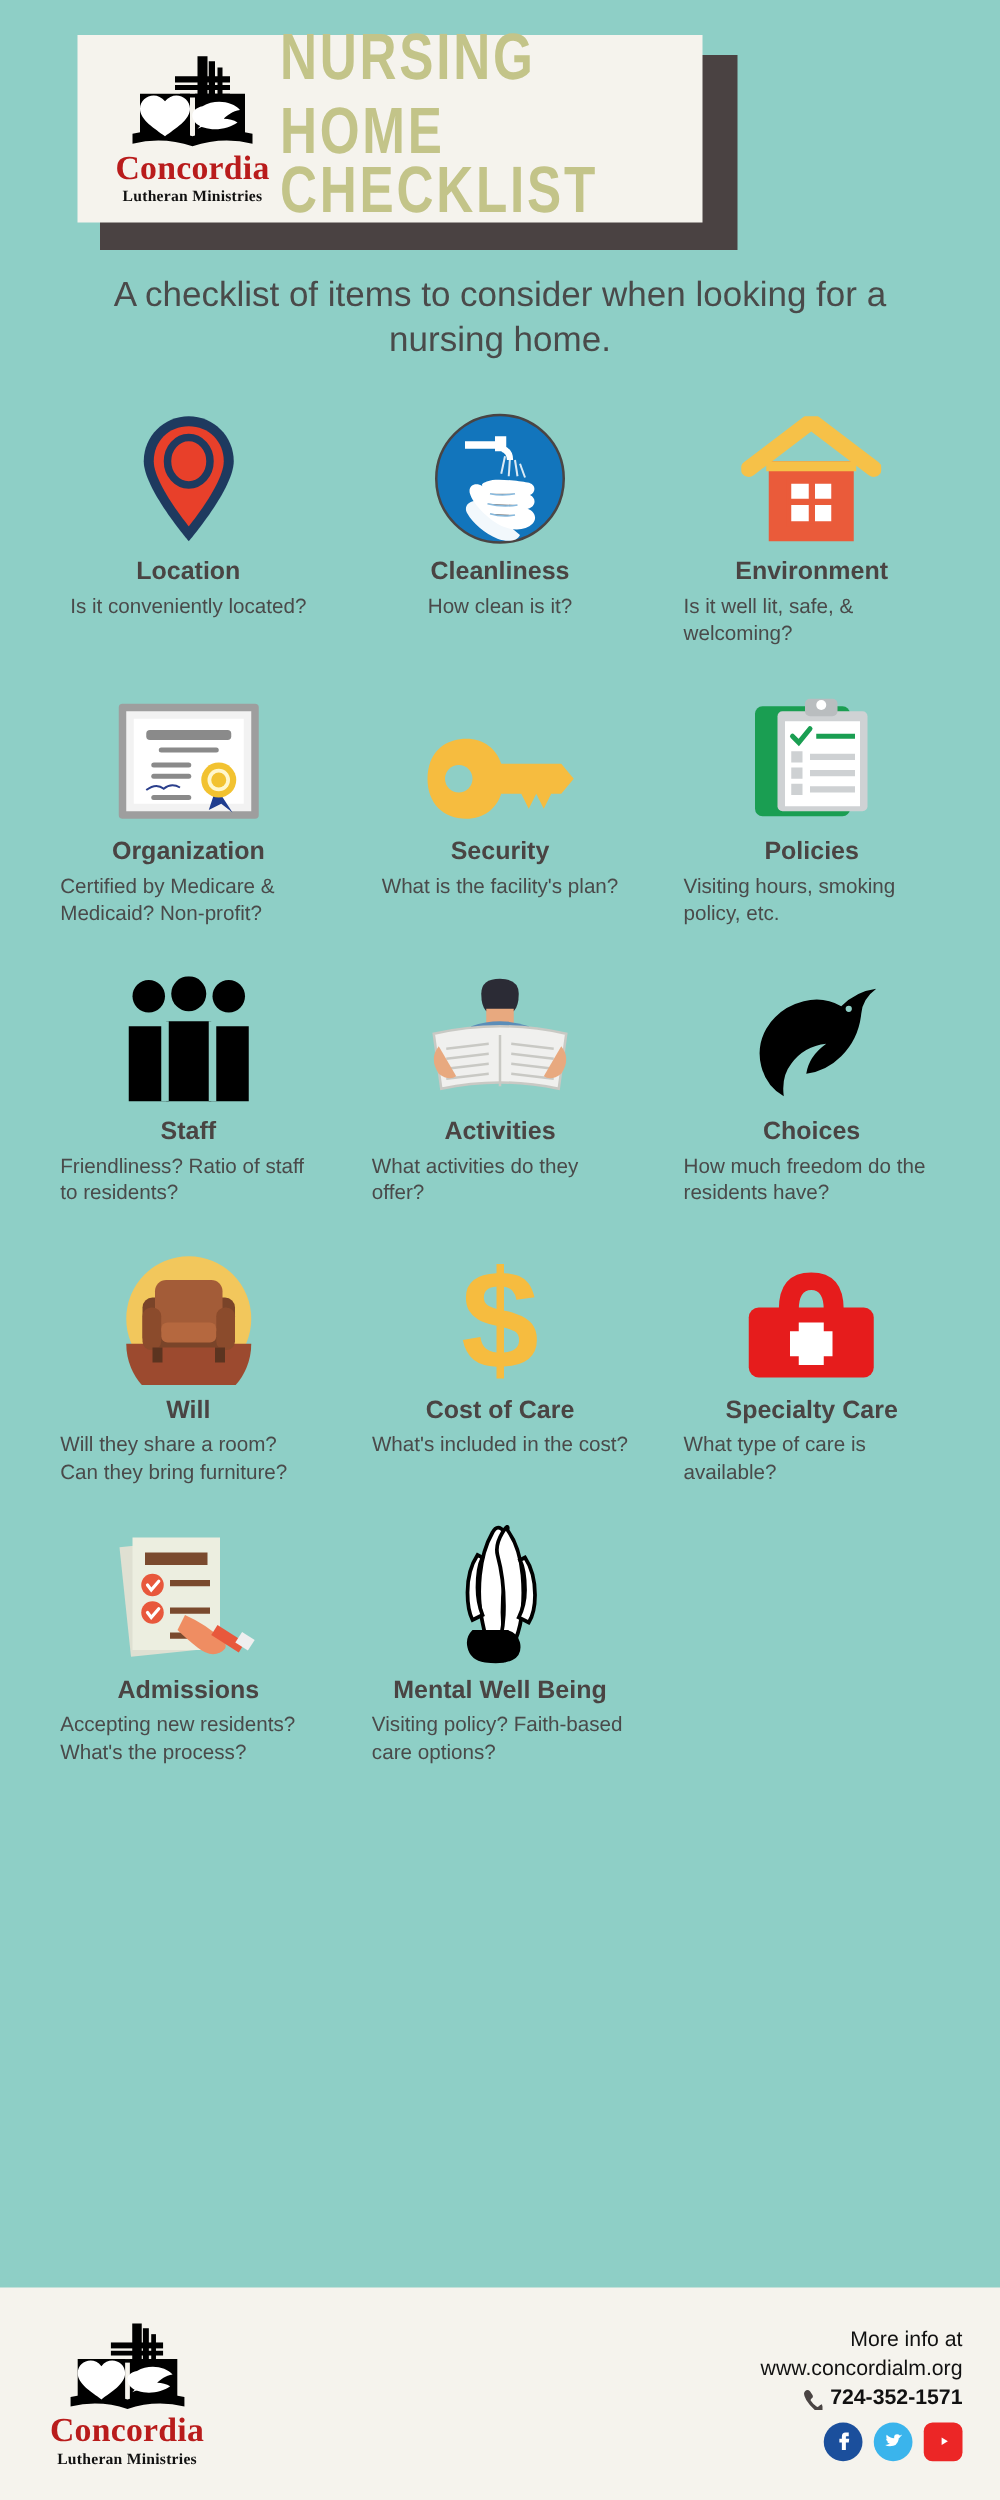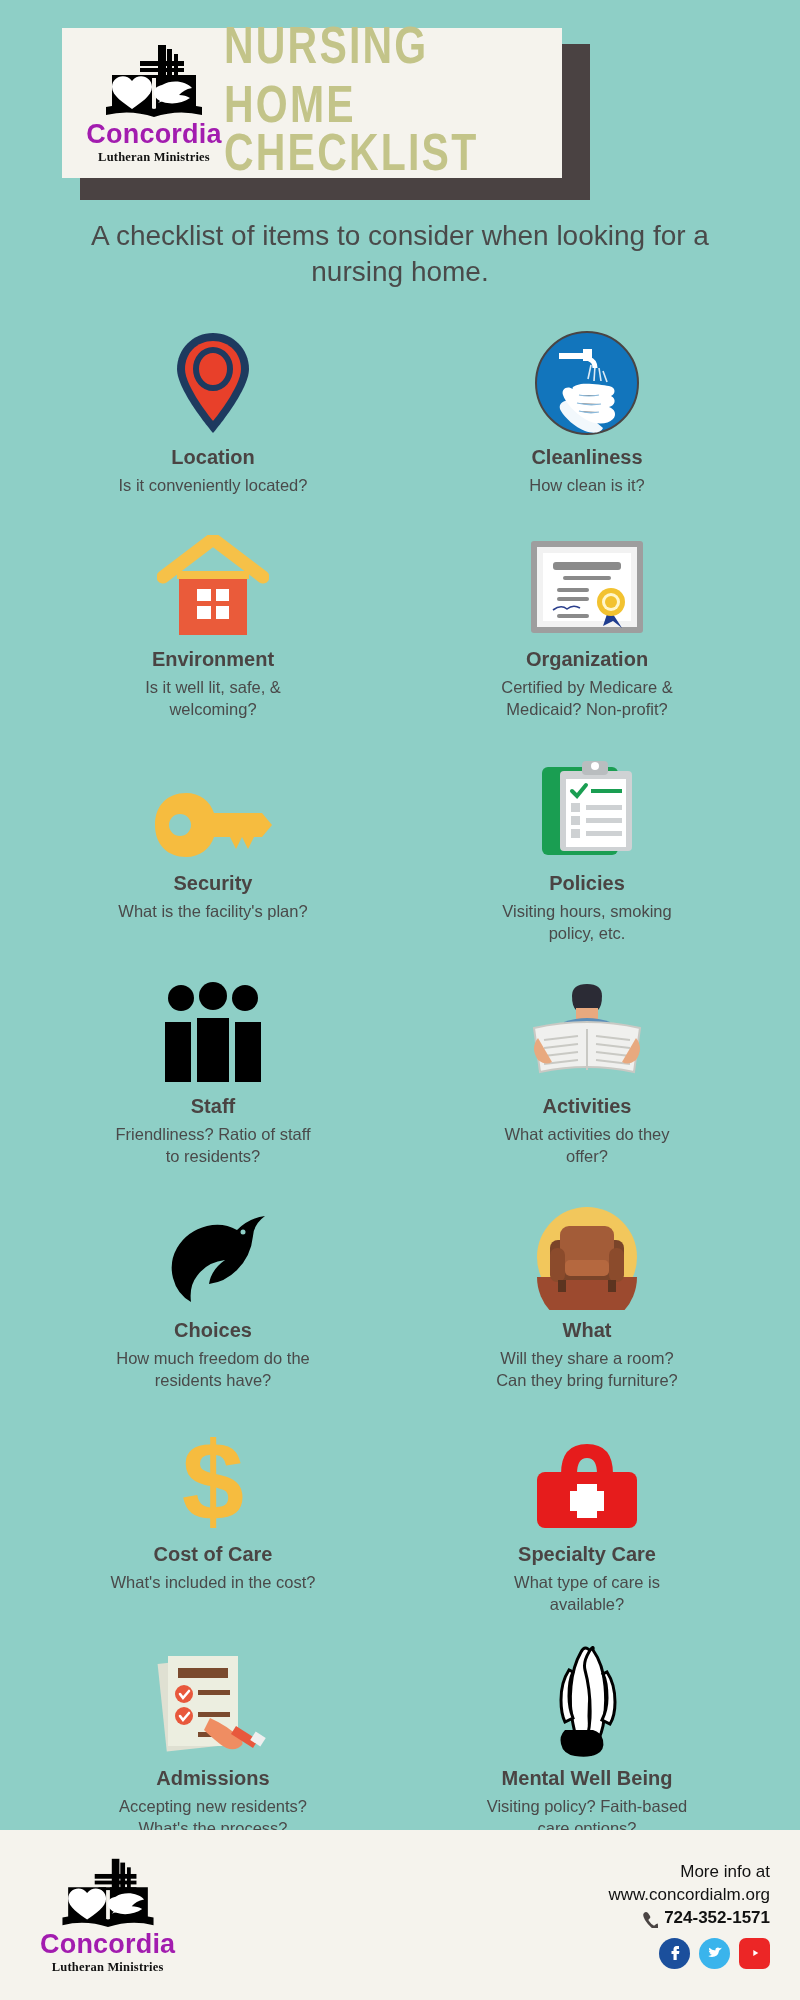--- a/index.html
+++ b/index.html
@@ -18,22 +18,22 @@
     width: 510px; height: 156px; background: #4a4242;
   }
   .header-box {
     position: relative; width: 500px; height: 150px;
     background: #f5f3ed; display: flex; align-items: center;
     padding-left: 22px; z-index: 2;
   }
   .logo-block { width: 140px; display: flex; flex-direction: column; align-items: center; }
   .logo-mark { width: 108px; height: 78px; }
   .logo-name {
-    font-family: Liberation Sans, sans-serif; font-weight: bold;
-    font-size: 27px; color: #a21caf; letter-spacing: .2px; line-height: 1;
+    font-family: Liberation Serif, serif; font-weight: bold;
+    font-size: 27px; color: #b91c1c; letter-spacing: .2px; line-height: 1;
     margin-top: 2px;
   }
   .logo-sub {
     font-family: "Liberation Serif", serif; font-weight: bold;
     font-size: 12.5px; color: #111; letter-spacing: .2px; margin-top: 2px;
   }
   .title-block { flex: 1; padding-right: 6px; }
   .title-line {
     font-family: "Liberation Sans", sans-serif; font-weight: bold;
     font-size: 41px; line-height: 1.12; color: #c3c489;
@@ -41,34 +41,34 @@
     display: block; margin: 9px 0;
   }
   .subtitle {
     text-align: center; color: #4a4a4a; font-size: 28px;
     line-height: 1.3; margin: 40px 80px 0 80px; font-weight: normal;
   }
 
   
   .grid {
     margin-top: 34px; padding: 0 26px;
-    display: grid; grid-template-columns: repeat(2, 1fr);
+    display: grid; grid-template-columns: repeat(3, 1fr);
     row-gap: 30px;
   }
   .cell { display: flex; flex-direction: column; align-items: center; }
   .icon-area {
     height: 112px; display: flex; align-items: flex-end;
     justify-content: center; margin-bottom: 9px;
   }
   .cell-label {
     font-size: 20px; font-weight: bold; color: #4a4443;
     margin-bottom: 6px; text-align: center;
   }
   .cell-desc {
-    font-size: 16.5px; color: #4a4a4a; text-align: center;
+    font-size: 16.5px; color: #4a4a4a; 
     line-height: 1.33; max-width: 205px;
   }
 
   
   .footer {
     position: absolute; left: 0; bottom: 0; width: 800px; height: 170px;
     background: #f5f3ed; display: flex; align-items: center;
     justify-content: space-between; padding: 0 30px 0 40px;
   }
   .footer-logo { display: flex; flex-direction: column; align-items: center; }
@@ -305,21 +305,21 @@
           <path d="M3 73 a50 50 0 0 0 100 0 z" fill="#9c4a2f"></path>
           <rect x="16" y="36" width="74" height="40" rx="8" fill="#7a4429"></rect>
           <rect x="26" y="22" width="54" height="42" rx="9" fill="#a35c38"></rect>
           <rect x="16" y="44" width="15" height="34" rx="7" fill="#8b4b2c"></rect>
           <rect x="75" y="44" width="15" height="34" rx="7" fill="#8b4b2c"></rect>
           <rect x="31" y="56" width="44" height="16" rx="5" fill="#b5683f"></rect>
           <rect x="24" y="76" width="8" height="12" fill="#5c3420"></rect>
           <rect x="74" y="76" width="8" height="12" fill="#5c3420"></rect>
         </svg>
       </div>
-      <div class="cell-label">What</div>
+      <div class="cell-label">Will</div>
       <div class="cell-desc">Will they share a room? Can they bring furniture?</div>
     </div>
 
 
     <div class="cell">
       <div class="icon-area">
         <svg width="90" height="106" viewBox="0 0 90 106">
           <text x="45" y="92" font-family="Liberation Sans, sans-serif" font-size="112" font-weight="bold" fill="#f6bc3f" text-anchor="middle">$</text>
         </svg>
       </div>

